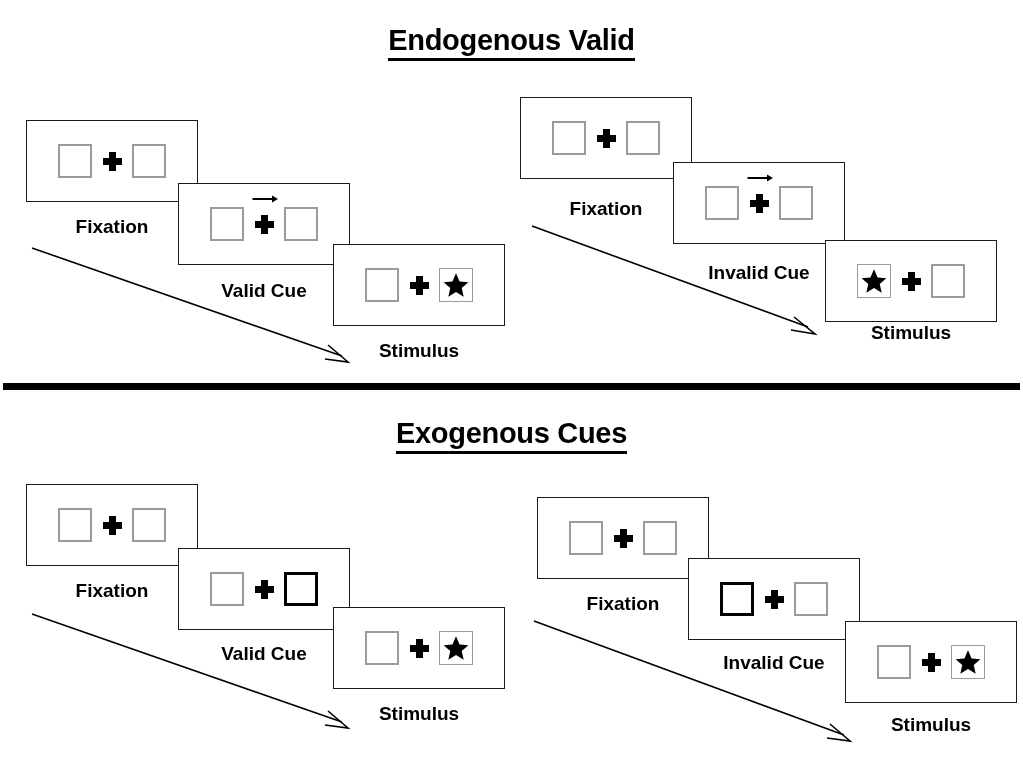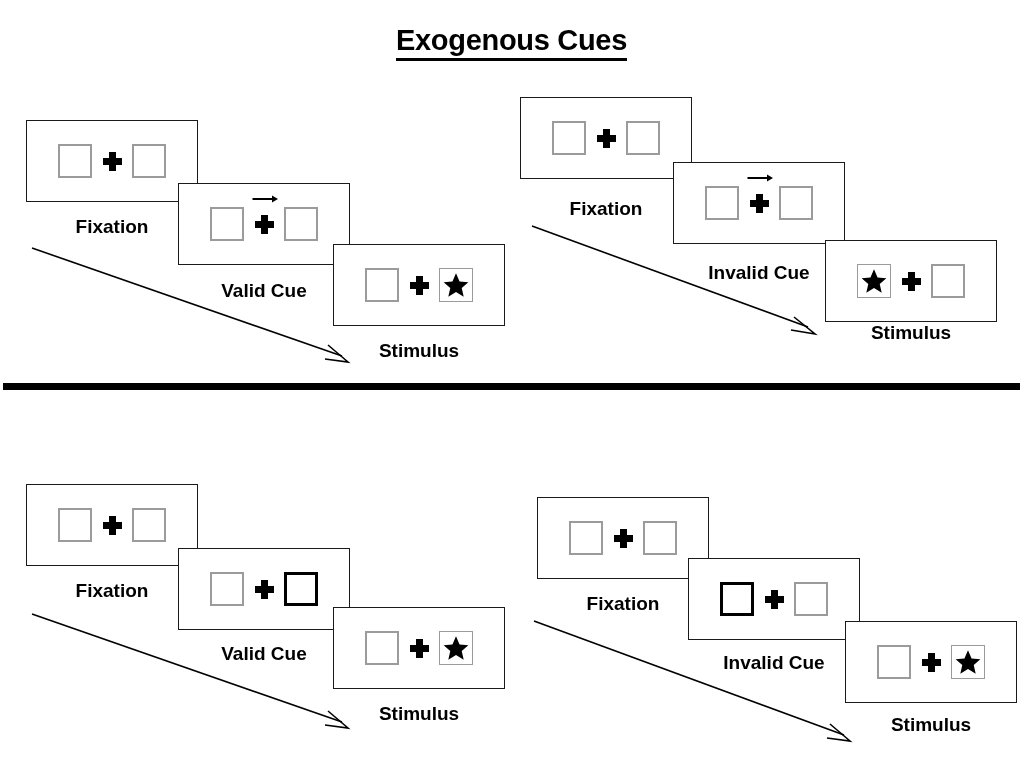--- a/index.html
+++ b/index.html
@@ -138,21 +138,21 @@
     position: absolute;
     pointer-events: none;
   }
 </style>
 </head>
 <body>
 
 <div id="stage">
 
   <div class="section-title" style="top:24px;">
-    <span>Exogenous Cues</span>
+    <span>Endogenous Valid</span>
   </div>
 
   <div class="panel" style="left:26px; top:120px; width:172px; height:82px;">
     <div class="panel-inner">
       <div class="sq"></div>
       <div class="plus">
         <div class="bar-h"></div>
           <div class="bar-v"></div>
       </div>
       <div class="sq"></div>
@@ -241,20 +241,23 @@
   </div>
   <div class="caption" style="left:825px; top:322px; width:172px;">Stimulus</div>
 
   <svg class="timeline" style="left:528px; top:222px;" width="300" height="120" viewBox="0 0 300 120">
     <line x1="4" y1="4" x2="280" y2="105" stroke="#000" stroke-width="1.6"></line>
     <path d="M266,95 L287,112 L263,108" fill="none" stroke="#000" stroke-width="1.6"></path>
   </svg>
 
   <div class="divider" style="top:383px;"></div>
 
+  <div class="section-title" style="top:417px;">
+    <span>Exogenous Cues</span>
+  </div>
 
   <div class="panel" style="left:26px; top:484px; width:172px; height:82px;">
     <div class="panel-inner">
       <div class="sq"></div>
       <div class="plus">
         <div class="bar-h"></div>
           <div class="bar-v"></div>
       </div>
       <div class="sq"></div>
     </div>

